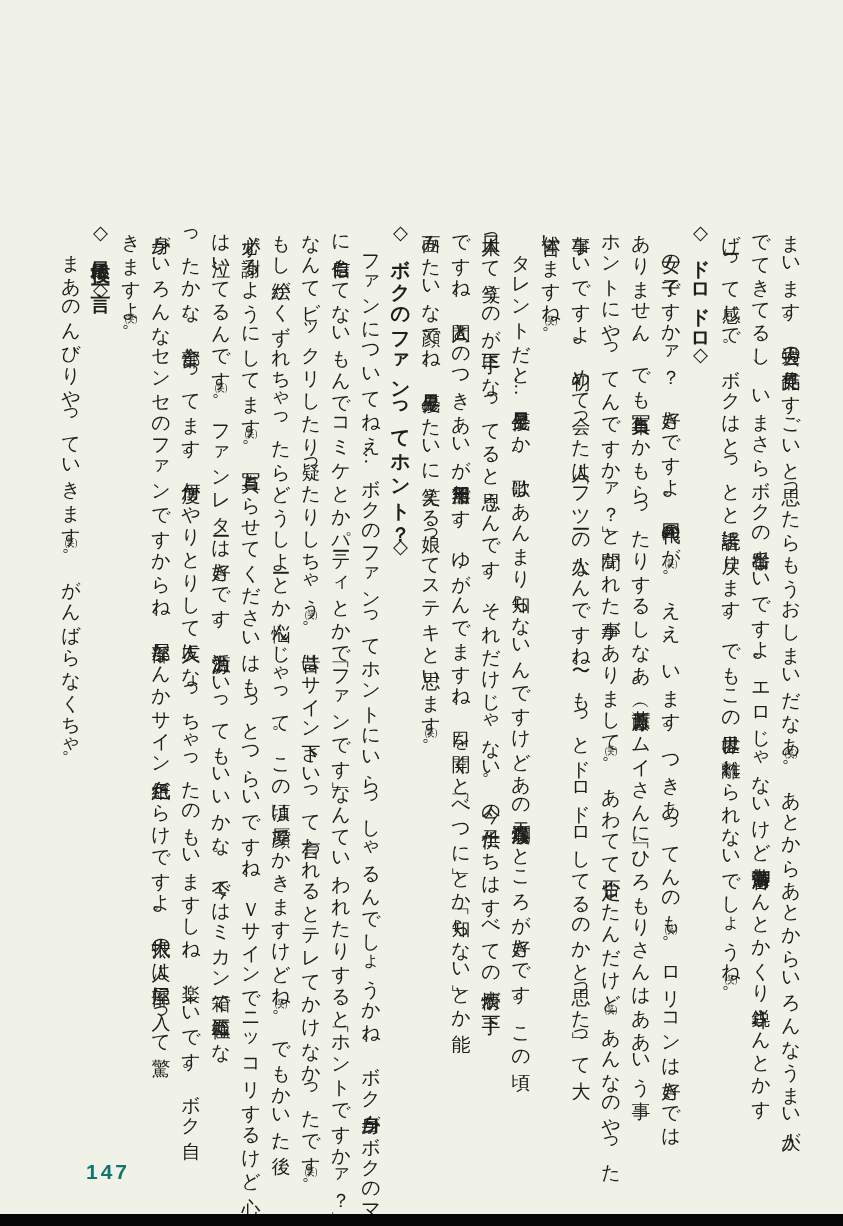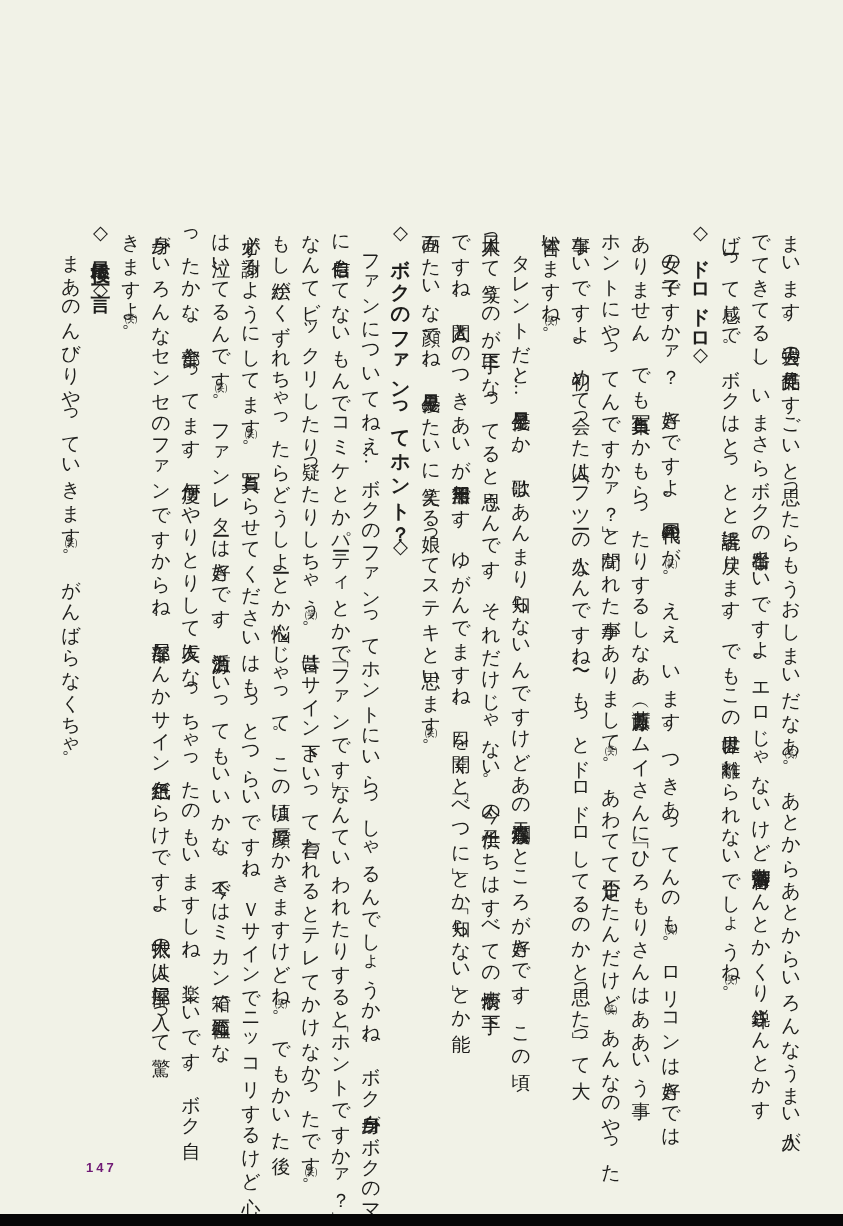--- a/index.html
+++ b/index.html
@@ -31,21 +31,21 @@
   .kumimoji{
     display:inline;
     font-size:0.58em;
     text-combine-upright:all;
     -webkit-text-combine:horizontal;
     letter-spacing:0;
   }
   .page-number{
     position:absolute;left:86px;top:1160px;
     font-family:"Liberation Sans","DejaVu Sans",sans-serif;
-    font-weight:700;font-size:13px;letter-spacing:3px;color:#701a75;
+    font-weight:700;font-size:21px;letter-spacing:3px;color:#0f766e;
   }
   .bottom-bar{
     position:absolute;left:0;right:0;bottom:0;height:12px;background:#070707;
   }
 </style>
 </head>
 <body>
 
 <div class="page">
   <div class="text-block" id="text-block">

